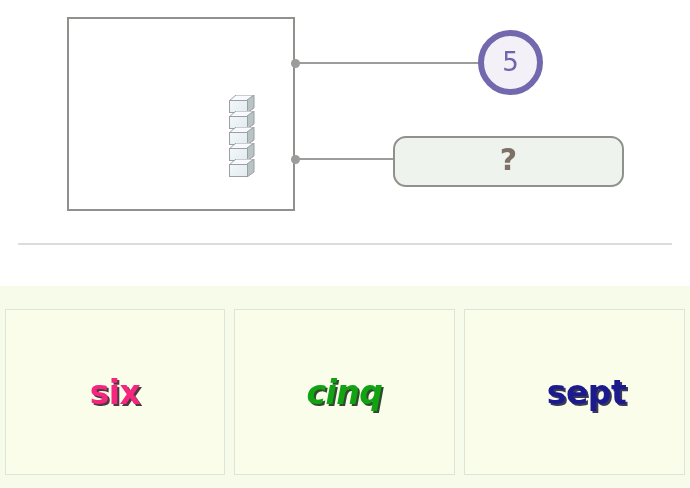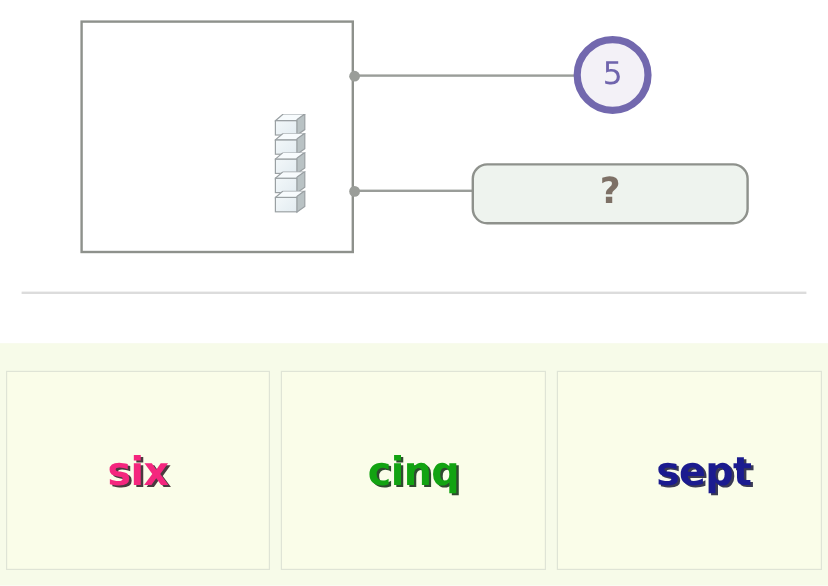--- a/index.html
+++ b/index.html
@@ -171,21 +171,21 @@
   #choice-card-2 { left: 464px; width: 221px; padding-left: 24px; }
 
   .choice-word {
     font-family: "DejaVu Sans", sans-serif;
     font-weight: bold;
     font-size: 33px;
     line-height: 1;
     letter-spacing: -0.5px;
   }
   #choice-word-0 { color: #f4267e; text-shadow: 2px 2px 0 #4a3a3f; }
-  #choice-word-1 { color: #12a312; text-shadow: 2px 2px 0 #2f4a2f; }
+  #choice-word-1 { color: #12a312; text-shadow: 2px 2px 0 #2f4a2f; font-style: italic; }
   #choice-word-2 { color: #1b1b8f; text-shadow: 2px 2px 0 #3a3a55; }
 </style>
 </head>
 <body>
 
 <div id="workspace">
 
   <div id="picture-frame">
     <div id="cube-tower">
 

